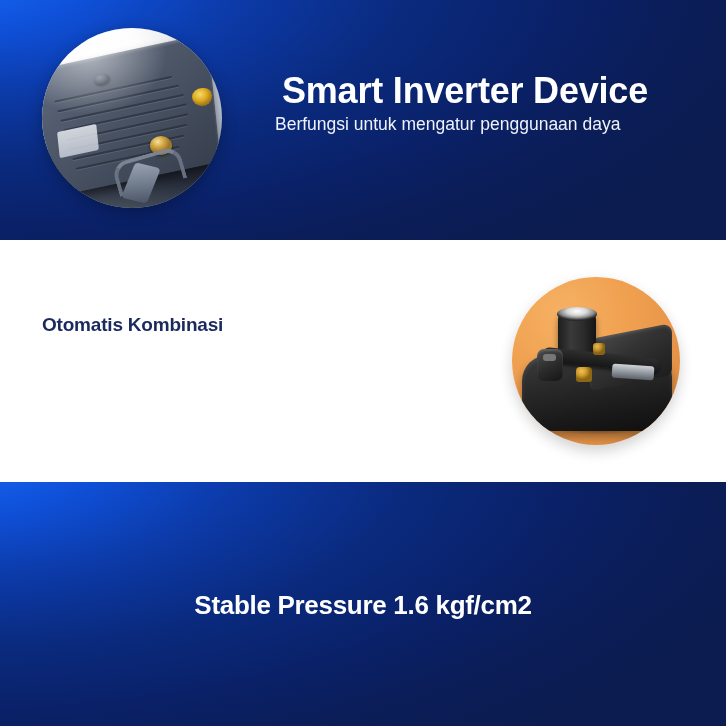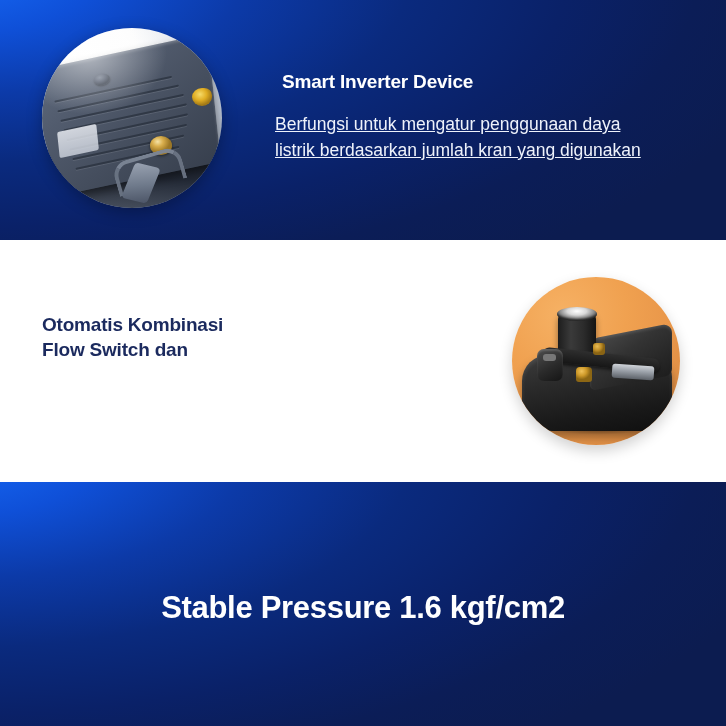--- a/index.html
+++ b/index.html
@@ -150,37 +150,37 @@
     background: radial-gradient(70% 55% at 26% 14%, rgba(255,255,255,0.55) 0%, rgba(255,255,255,0.0) 62%);
     pointer-events: none;
   }
 
   
   .heading-top {
     position: absolute;
     left: 282px;
     top: 72px;
     color: #ffffff;
-    font-size: 19px;
+    font-size: 36px;
     font-weight: bold;
     letter-spacing: -0.2px;
     line-height: 1.05;
     white-space: nowrap;
   }
   .body-top {
     position: absolute;
     left: 275px;
     top: 112px;
     width: 430px;
     color: #eef2fb;
     font-size: 17.5px;
     font-weight: normal;
     line-height: 1.48;
   }
-  .body-top span { display: block; white-space: nowrap; text-decoration: underline; }
+  .body-top span { display: block; white-space: nowrap; }
 
   
   #panel-mid { top: 240px; height: 242px; }
 
   .heading-mid {
     position: absolute;
     left: 42px;
     top: 312px;
     color: #1b2a5e;
     font-size: 19px;
@@ -312,21 +312,21 @@
   
   #panel-bottom { top: 482px; height: 244px; }
 
   .heading-bottom {
     position: absolute;
     left: 0;
     top: 590px;
     width: 726px;
     text-align: center;
     color: #ffffff;
-    font-size: 31px;
+    font-size: 26px;
     font-weight: bold;
     letter-spacing: -0.3px;
     white-space: nowrap;
   }
 </style>
 </head>
 <body>
 
 <div class="canvas">
 
@@ -350,28 +350,26 @@
     <div class="inv-brass"></div>
     <div class="inv-bracket"></div>
     <div class="inv-wedge"></div>
     <div class="inv-gloss"></div>
   </div>
 
   <div class="heading-top">Smart Inverter Device</div>
 
   <div class="body-top">
     <span>Berfungsi untuk mengatur penggunaan daya</span>
-    <span>listrik berdasarkan jumlah kran yang digunakan</span>
   </div>
 
   <div class="panel panel-white" id="panel-mid"></div>
 
   <div class="heading-mid">
     <span>Otomatis Kombinasi</span>
-    <span>Flow Switch dan</span>
   </div>
 
   <div class="photo-circle" id="circle-pump">
     <div class="pm-shadow"></div>
     <div class="pm-base"></div>
     <div class="pm-deck"></div>
     <div class="pm-cyl"></div>
     <div class="pm-cyl-top"></div>
     <div class="pm-arm"></div>
     <div class="pm-switch"></div>

